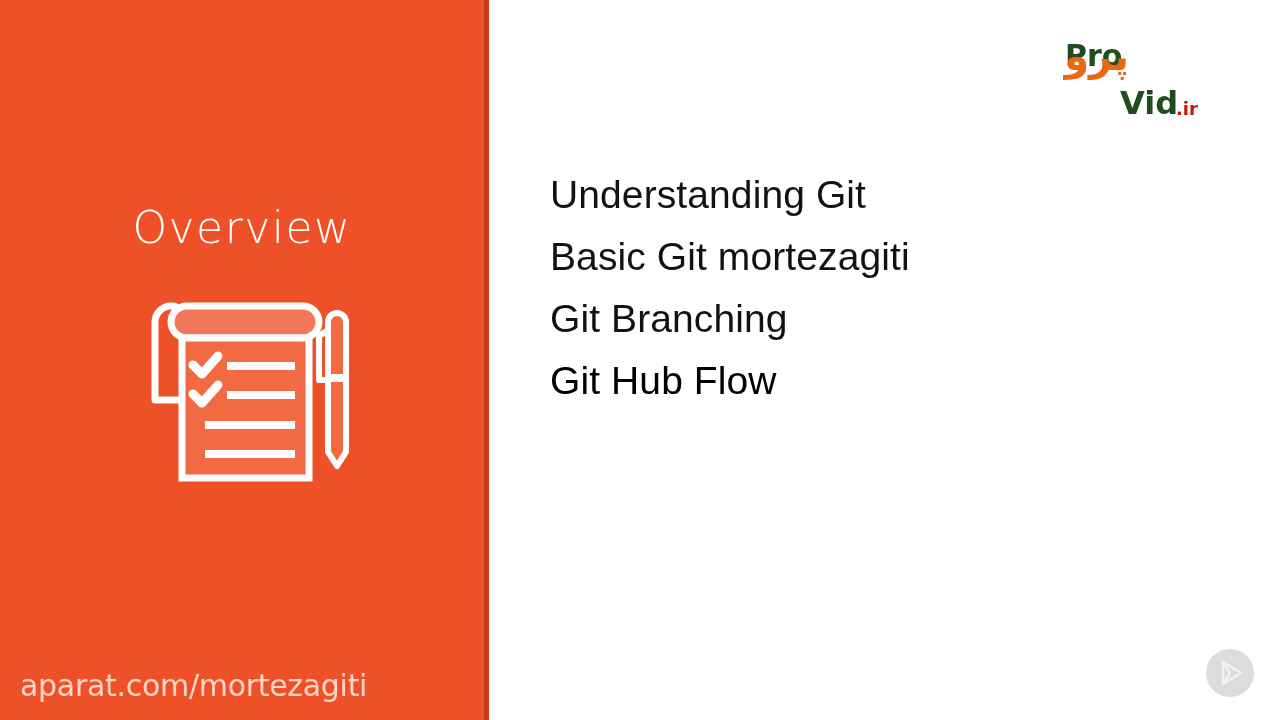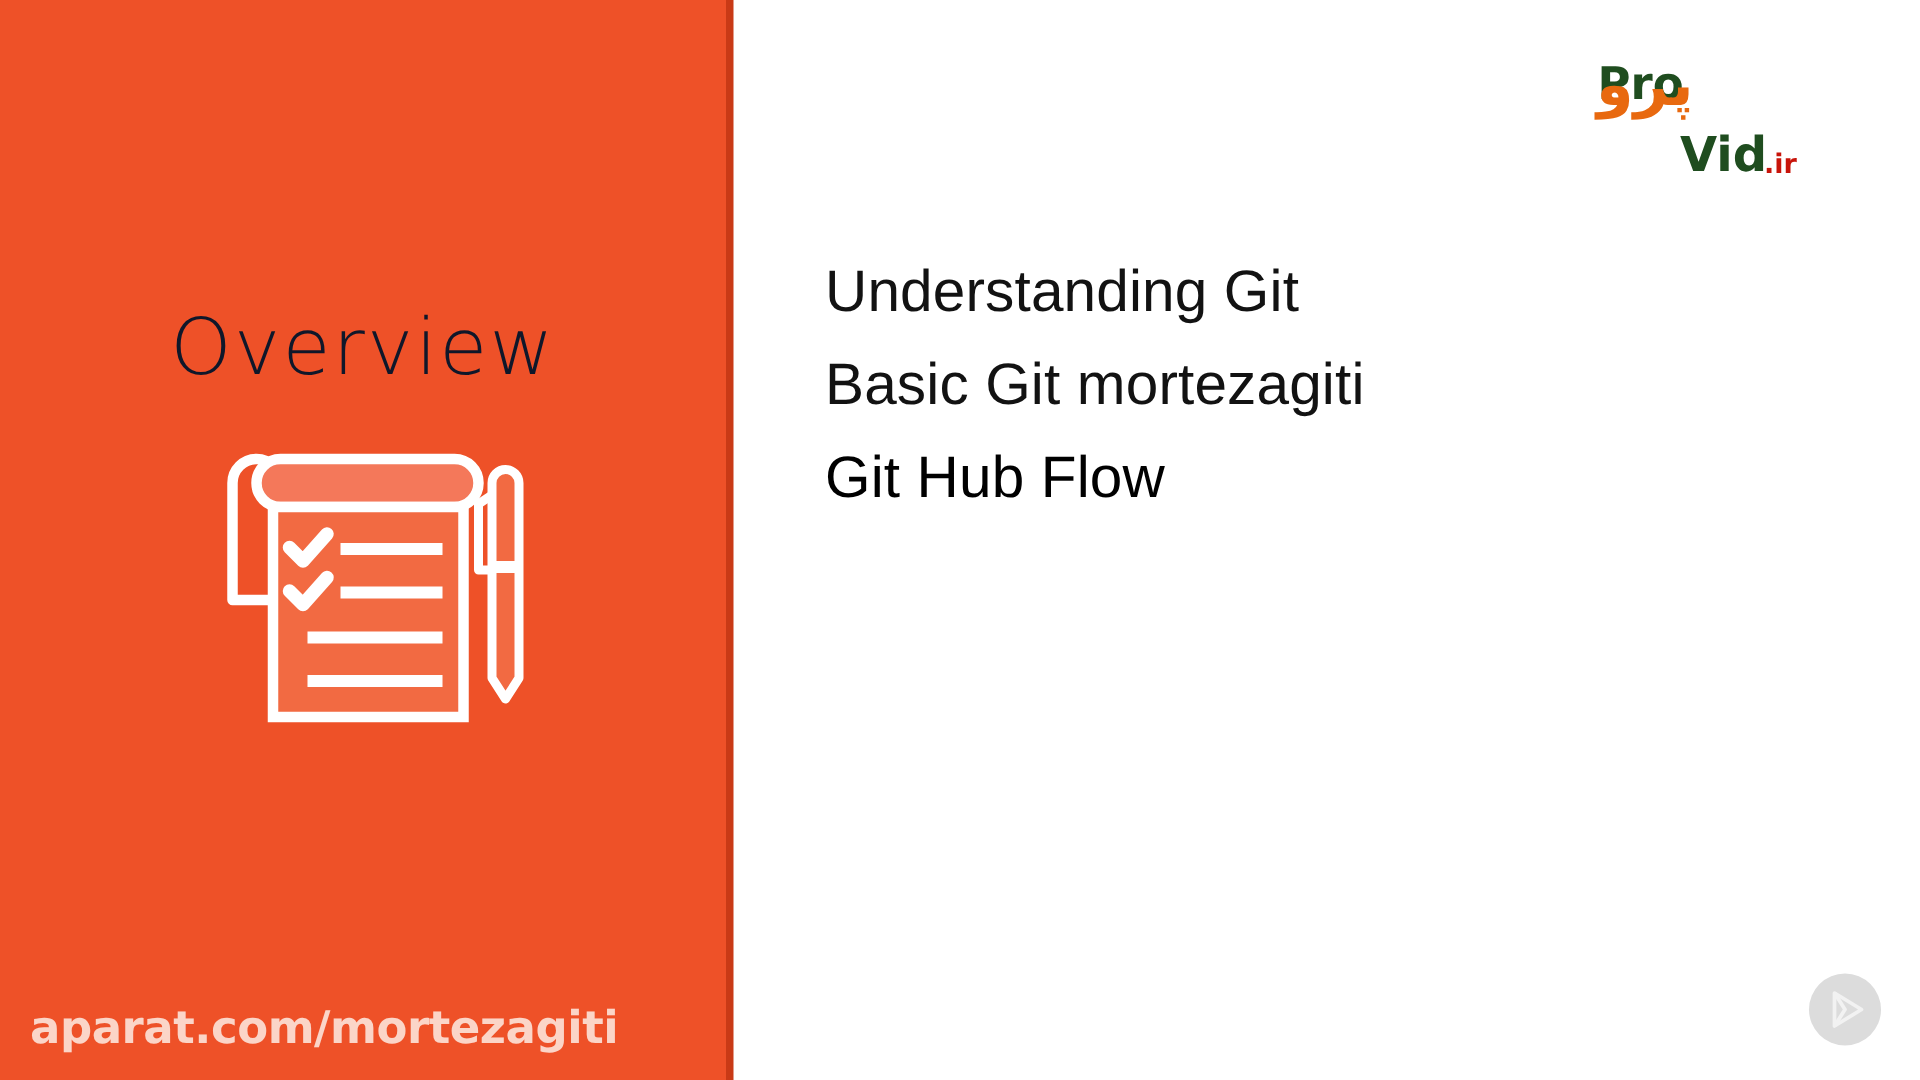--- a/index.html
+++ b/index.html
@@ -38,22 +38,22 @@
     height: 720px;
     background: #c93a16;
   }
 
   #overview-title {
     position: absolute;
     left: 0;
     top: 206px;
     width: 484px;
     text-align: center;
-    color: #0f172a;
-    font-size: 52px;
+    color: #ffffff;
+    font-size: 44px;
     font-weight: 300;
     letter-spacing: 1.5px;
     font-family: "DejaVu Sans", sans-serif;
     line-height: 1;
     white-space: nowrap;
   }
 
   
   #clipboard-icon {
     position: absolute;
@@ -63,21 +63,21 @@
     height: 190px;
   }
 
   
   #aparat-watermark {
     position: absolute;
     left: 20px;
     top: 668px;
     color: #fbd5c8;
     font-size: 30px;
-    font-weight: bold;
+    font-weight: normal;
     letter-spacing: -0.3px;
     font-family: "DejaVu Sans", sans-serif;
     white-space: nowrap;
   }
 
   
   #logo {
     position: absolute;
     left: 1063px;
     top: 28px;
@@ -158,20 +158,21 @@
     <text x="2" y="38" font-family="DejaVu Sans, sans-serif" font-size="30" font-weight="bold" fill="#1f4d1f">Pro</text>
     <text x="66" y="42" font-family="DejaVu Sans, sans-serif" font-size="40" font-weight="bold" fill="#e8690f" direction="rtl">پرو</text>
     <text x="57" y="86" font-family="DejaVu Sans, sans-serif" font-size="32" font-weight="bold" fill="#1f4d1f">Vid</text>
     <text x="113" y="87" font-family="DejaVu Sans, sans-serif" font-size="18" font-weight="bold" fill="#c8140a">.ir</text>
     <text x="0" y="84" font-family="DejaVu Sans, sans-serif" font-size="36" font-weight="bold" fill="#c8140a" direction="rtl">ويـد</text>
   </svg>
 
   <div id="agenda-list">
     <div class="agenda-item">Understanding Git</div>
     <div class="agenda-item">Basic Git mortezagiti</div>
+    <div class="agenda-item">Git Branching</div>
     <div class="agenda-item highlight">Git Hub Flow</div>
   </div>
 
   <svg id="play-watermark" viewBox="0 0 50 50">
     <circle cx="25" cy="25" r="24" fill="#dcdcdc"></circle>
     <path d="M18 14 L36 25 L18 36 Z" fill="none" stroke="#f2f2f2" stroke-width="2.5" stroke-linejoin="round"></path>
     <path d="M18 14 L25 25 L18 36" fill="none" stroke="#f2f2f2" stroke-width="2.5" stroke-linejoin="round"></path>
   </svg>
 
 </div>

